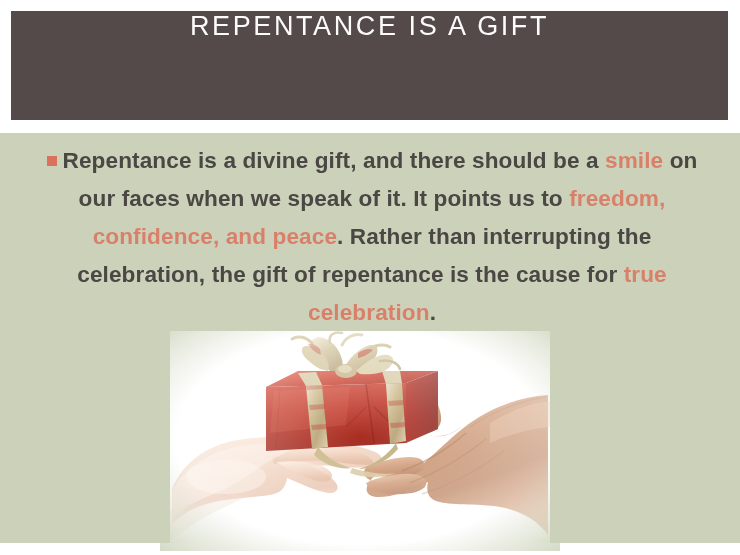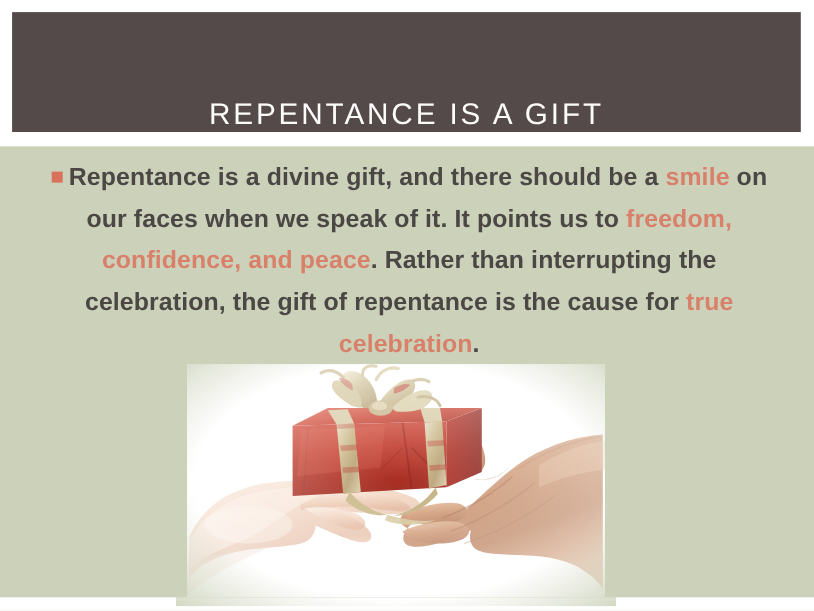--- a/index.html
+++ b/index.html
@@ -22,21 +22,21 @@
 
   
   .title-bar {
     position: absolute;
     left: 11px;
     top: 11px;
     width: 717px;
     height: 109px;
     background: #544a4a;
     display: flex;
-    align-items: flex-end;
+    align-items: flex-start;
     justify-content: center;
   }
   .title-text {
     color: #fdfcfa;
     font-size: 27px;
     font-weight: 400;
     letter-spacing: 2.6px;
     text-transform: uppercase;
     font-family: "Liberation Sans", sans-serif;
     white-space: nowrap;

